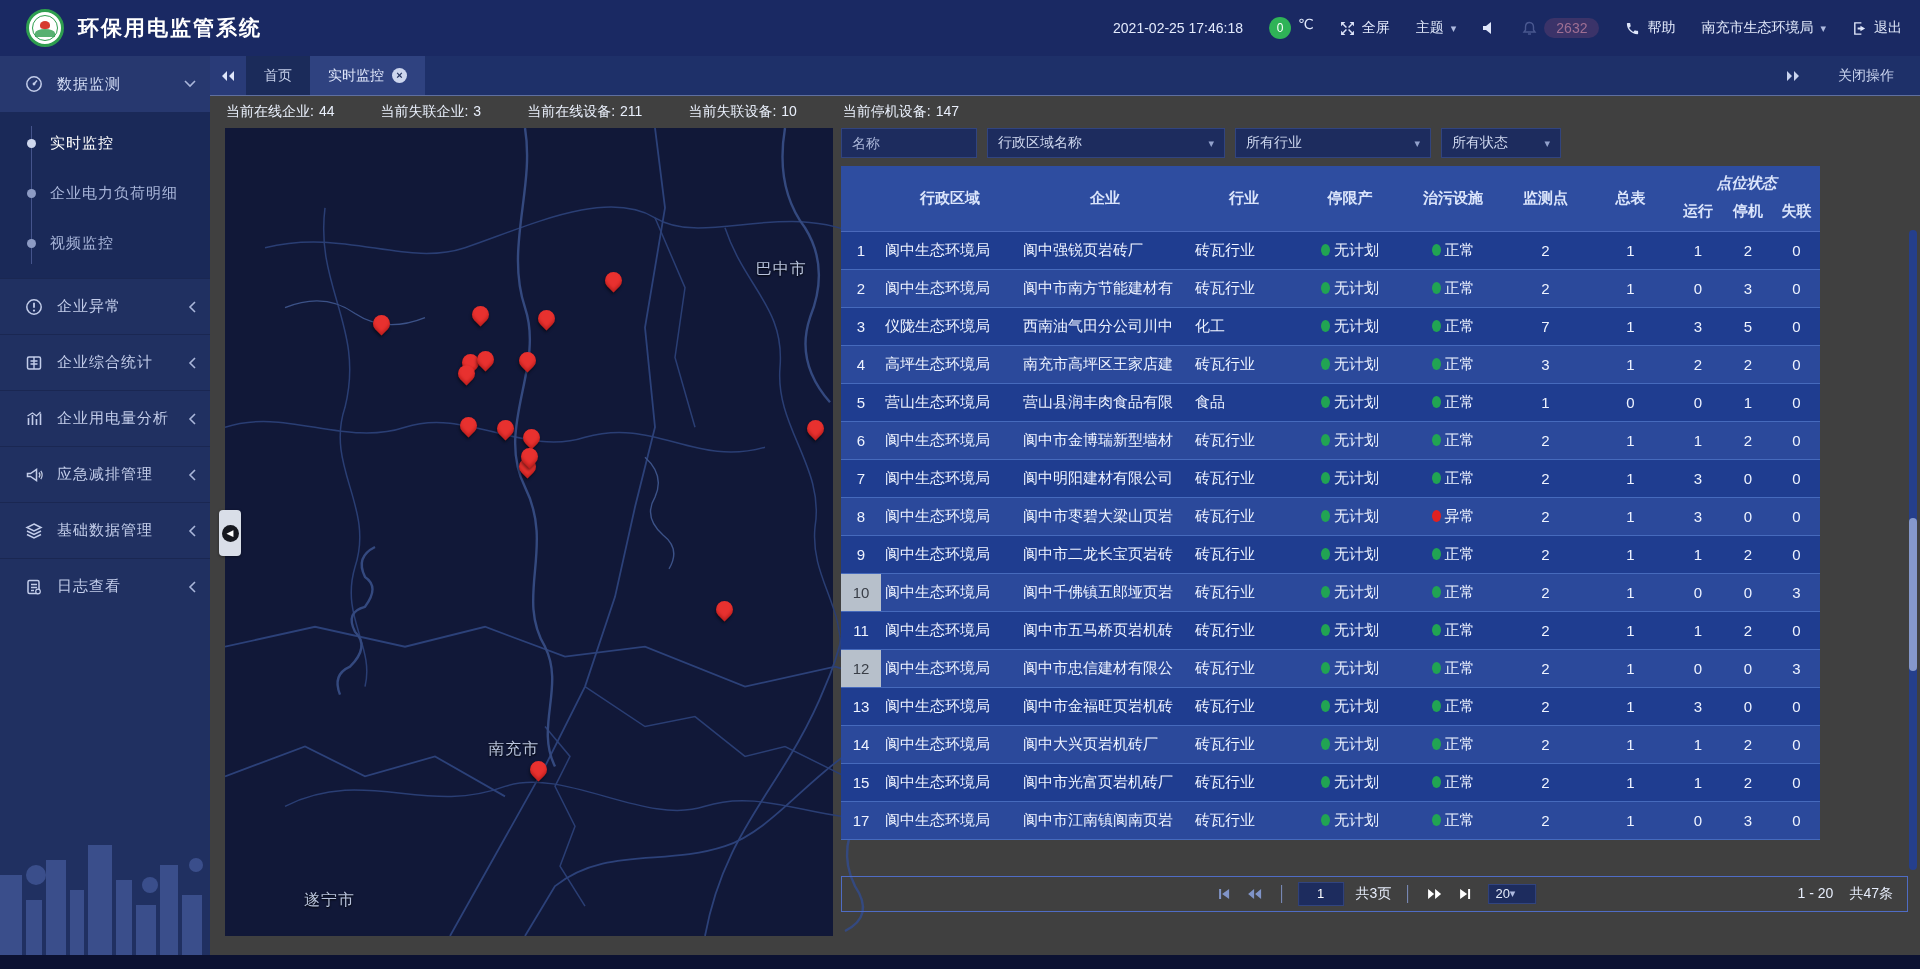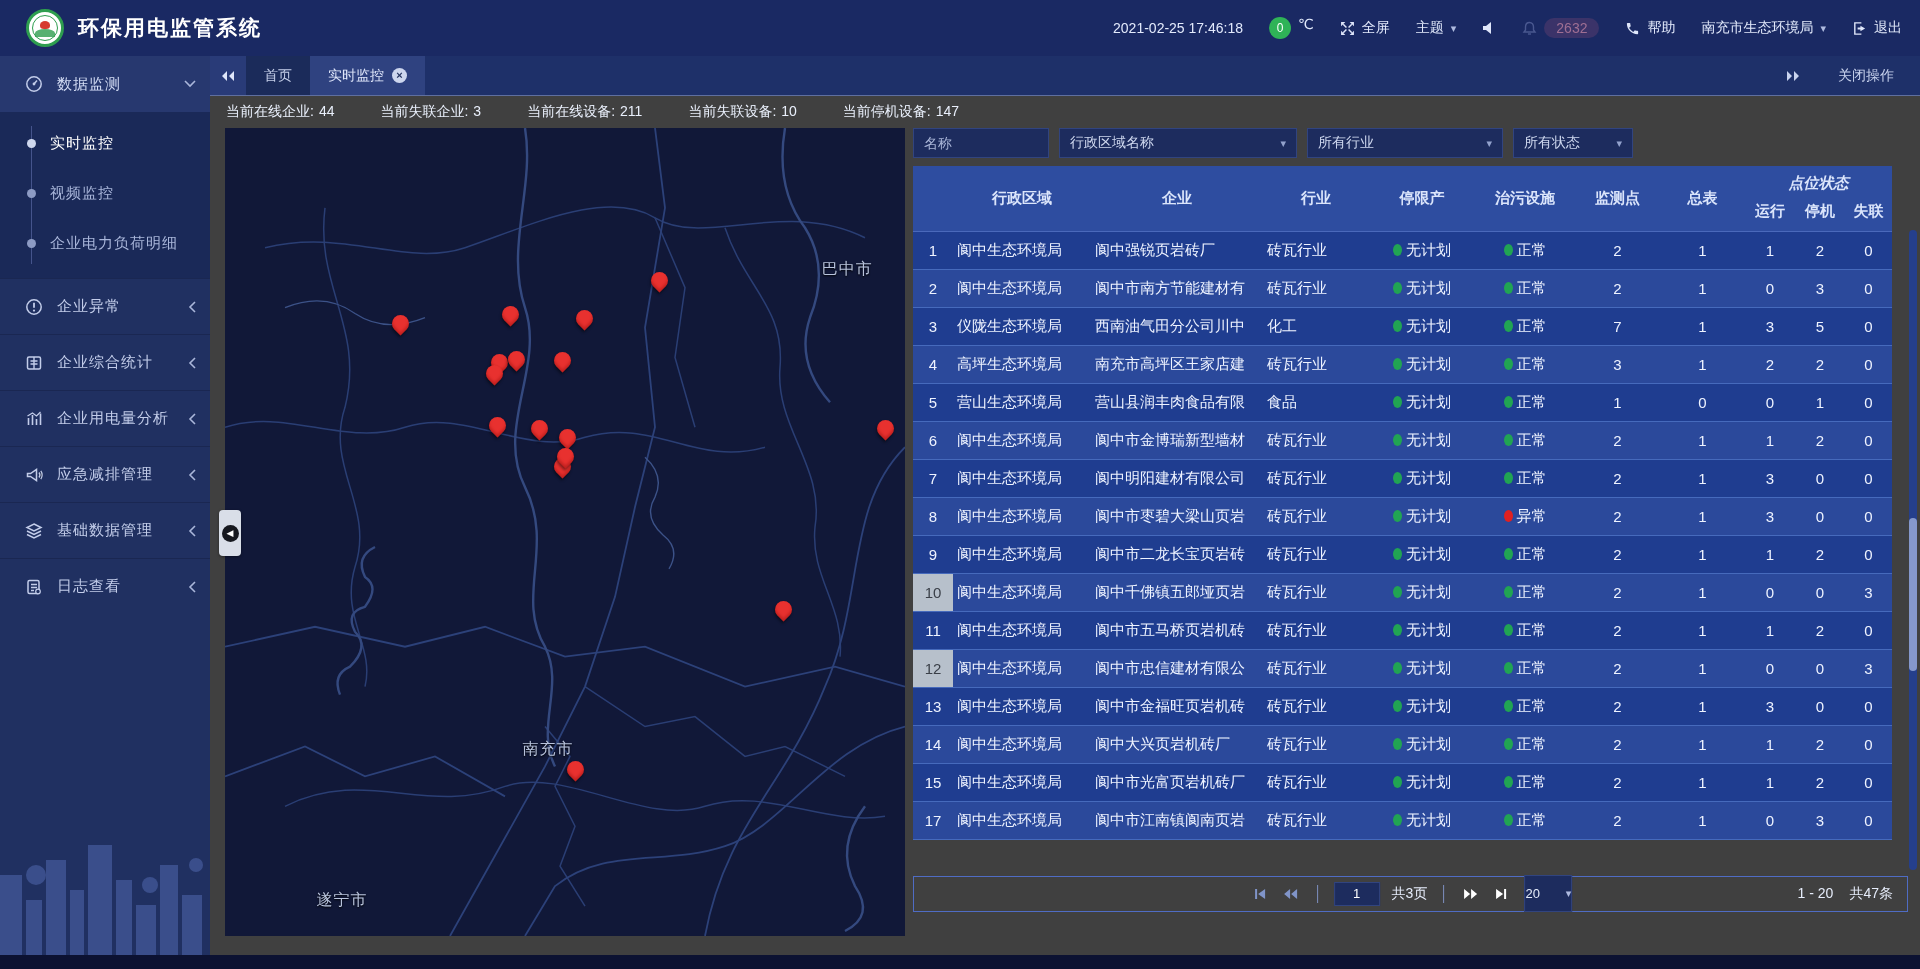--- a/index.html
+++ b/index.html
@@ -52,21 +52,21 @@
   .tab-close{width:15px;height:15px;border-radius:50%;background:#cdd6ee;color:#24335f;font-size:11px;line-height:15px;text-align:center;font-weight:bold;cursor:pointer;}
   .tabbar-right{margin-left:auto;display:flex;align-items:center;gap:38px;padding-right:26px;color:#c9d3ee;}
   .close-ops{font-size:14px;cursor:pointer;}
 
   .statsbar{height:32px;display:flex;align-items:center;gap:46px;padding-left:16px;font-size:14px;color:#eaf0fc;flex-shrink:0;}
   .stat-item{display:flex;gap:5px;}
 
   .content{flex:1;display:flex;padding:0 12px 0 15px;min-height:0;}
 
   
-  .map{width:680px;height:808px;background:#111838;position:relative;flex-shrink:0;overflow:visible;}
+  .map{width:608px;height:808px;background:#111838;position:relative;flex-shrink:0;overflow:visible;}
   .map svg.roads{position:absolute;inset:0;}
   .city-label{position:absolute;transform:translate(-50%,-50%);color:#b9c4dd;font-size:16px;letter-spacing:1px;text-shadow:0 1px 2px #000;white-space:nowrap;}
   .pin-wrap{position:absolute;width:20px;height:26px;transform:translate(-50%,-100%);}
   .pin{width:17px;height:17px;margin:0 auto;background:#e8312f;border-radius:50% 50% 0 50%;transform:rotate(45deg);box-shadow:inset -2px -2px 3px rgba(120,0,0,.35),1px 2px 3px rgba(0,0,0,.45);}
   .map-collapse{position:absolute;left:-6px;top:382px;width:22px;height:46px;background:#d9dee8;border-radius:4px;display:flex;align-items:center;justify-content:center;cursor:pointer;box-shadow:0 1px 3px rgba(0,0,0,.4);}
   .map-collapse .circ{width:17px;height:17px;border-radius:50%;background:#16181f;color:#fff;font-size:9px;display:flex;align-items:center;justify-content:center;}
 
   
   .panel{flex:1;margin-left:8px;display:flex;flex-direction:column;min-width:0;}
   .filters{height:30px;display:flex;gap:10px;margin-bottom:8px;flex-shrink:0;}
@@ -99,21 +99,21 @@
   .vscroll{position:absolute;right:-9px;top:64px;bottom:0;width:8px;background:#253f8c;border-radius:4px;}
   .vscroll .thumb{position:absolute;left:0;width:8px;top:45%;height:24%;background:#8598cc;border-radius:4px;}
 
   
   .pager{height:36px;margin-top:6px;border:1px solid #4f6cc4;position:relative;display:flex;align-items:center;flex-shrink:0;}
   .pager-center{position:absolute;left:50%;top:0;bottom:0;transform:translateX(-50%);display:flex;align-items:center;gap:12px;}
   .pg-btn{display:flex;align-items:center;justify-content:center;width:20px;height:20px;cursor:pointer;}
   .pg-sep{width:1px;height:18px;background:#7e90c0;margin:0 4px;}
   .pg-input{width:46px;height:24px;background:#1d2c5e;border:1px solid #31447f;color:#fff;text-align:center;font-size:13px;font-family:inherit;}
   .pg-pages{color:#e6ecfa;font-size:14px;}
-  .pg-size{width:48px;height:37px;background:#1d2c5e;border:1px solid #31447f;color:#e6ecfa;font-size:13px;display:flex;align-items:center;justify-content:space-between;padding:0 0;cursor:pointer;}
+  .pg-size{width:48px;height:20px;background:#1d2c5e;border:1px solid #31447f;color:#e6ecfa;font-size:13px;display:flex;align-items:center;justify-content:flex-end;padding:0 20px;cursor:pointer;}
   .pager-right{margin-left:auto;padding-right:14px;display:flex;gap:16px;font-size:14px;color:#e6ecfa;}
 
   .bottombar{height:14px;background:#0c1232;flex-shrink:0;}
 </style>
 </head>
 <body>
 
 <div class="page">
 
   <header class="topbar">
@@ -190,25 +190,25 @@
             <polyline points="1,1 6,6 11,1" fill="none" stroke="#aab6da" stroke-width="1.6"></polyline>
           </svg>
       </div>
       <div class="submenu">
         <div class="sub-item active">
           <span class="bullet"></span>
           <span>实时监控</span>
         </div>
         <div class="sub-item">
           <span class="bullet"></span>
-          <span>视频监控</span>
+          <span>企业电力负荷明细</span>
         </div>
         <div class="sub-item">
           <span class="bullet"></span>
-          <span>企业电力负荷明细</span>
+          <span>视频监控</span>
         </div>
       </div>
       <div class="nav-group">
         <span class="nav-ic">
           <svg width="18" height="18" viewBox="0 0 18 18">
               <circle cx="9" cy="9" r="7.2" fill="none" stroke="#c3cdea" stroke-width="1.5"></circle>
               <path stroke="#c3cdea" stroke-width="1.8" d="M9 4.8v5"></path>
               <circle cx="9" cy="12.6" r="1.1" fill="#c3cdea"></circle>
             </svg>
         </span>

